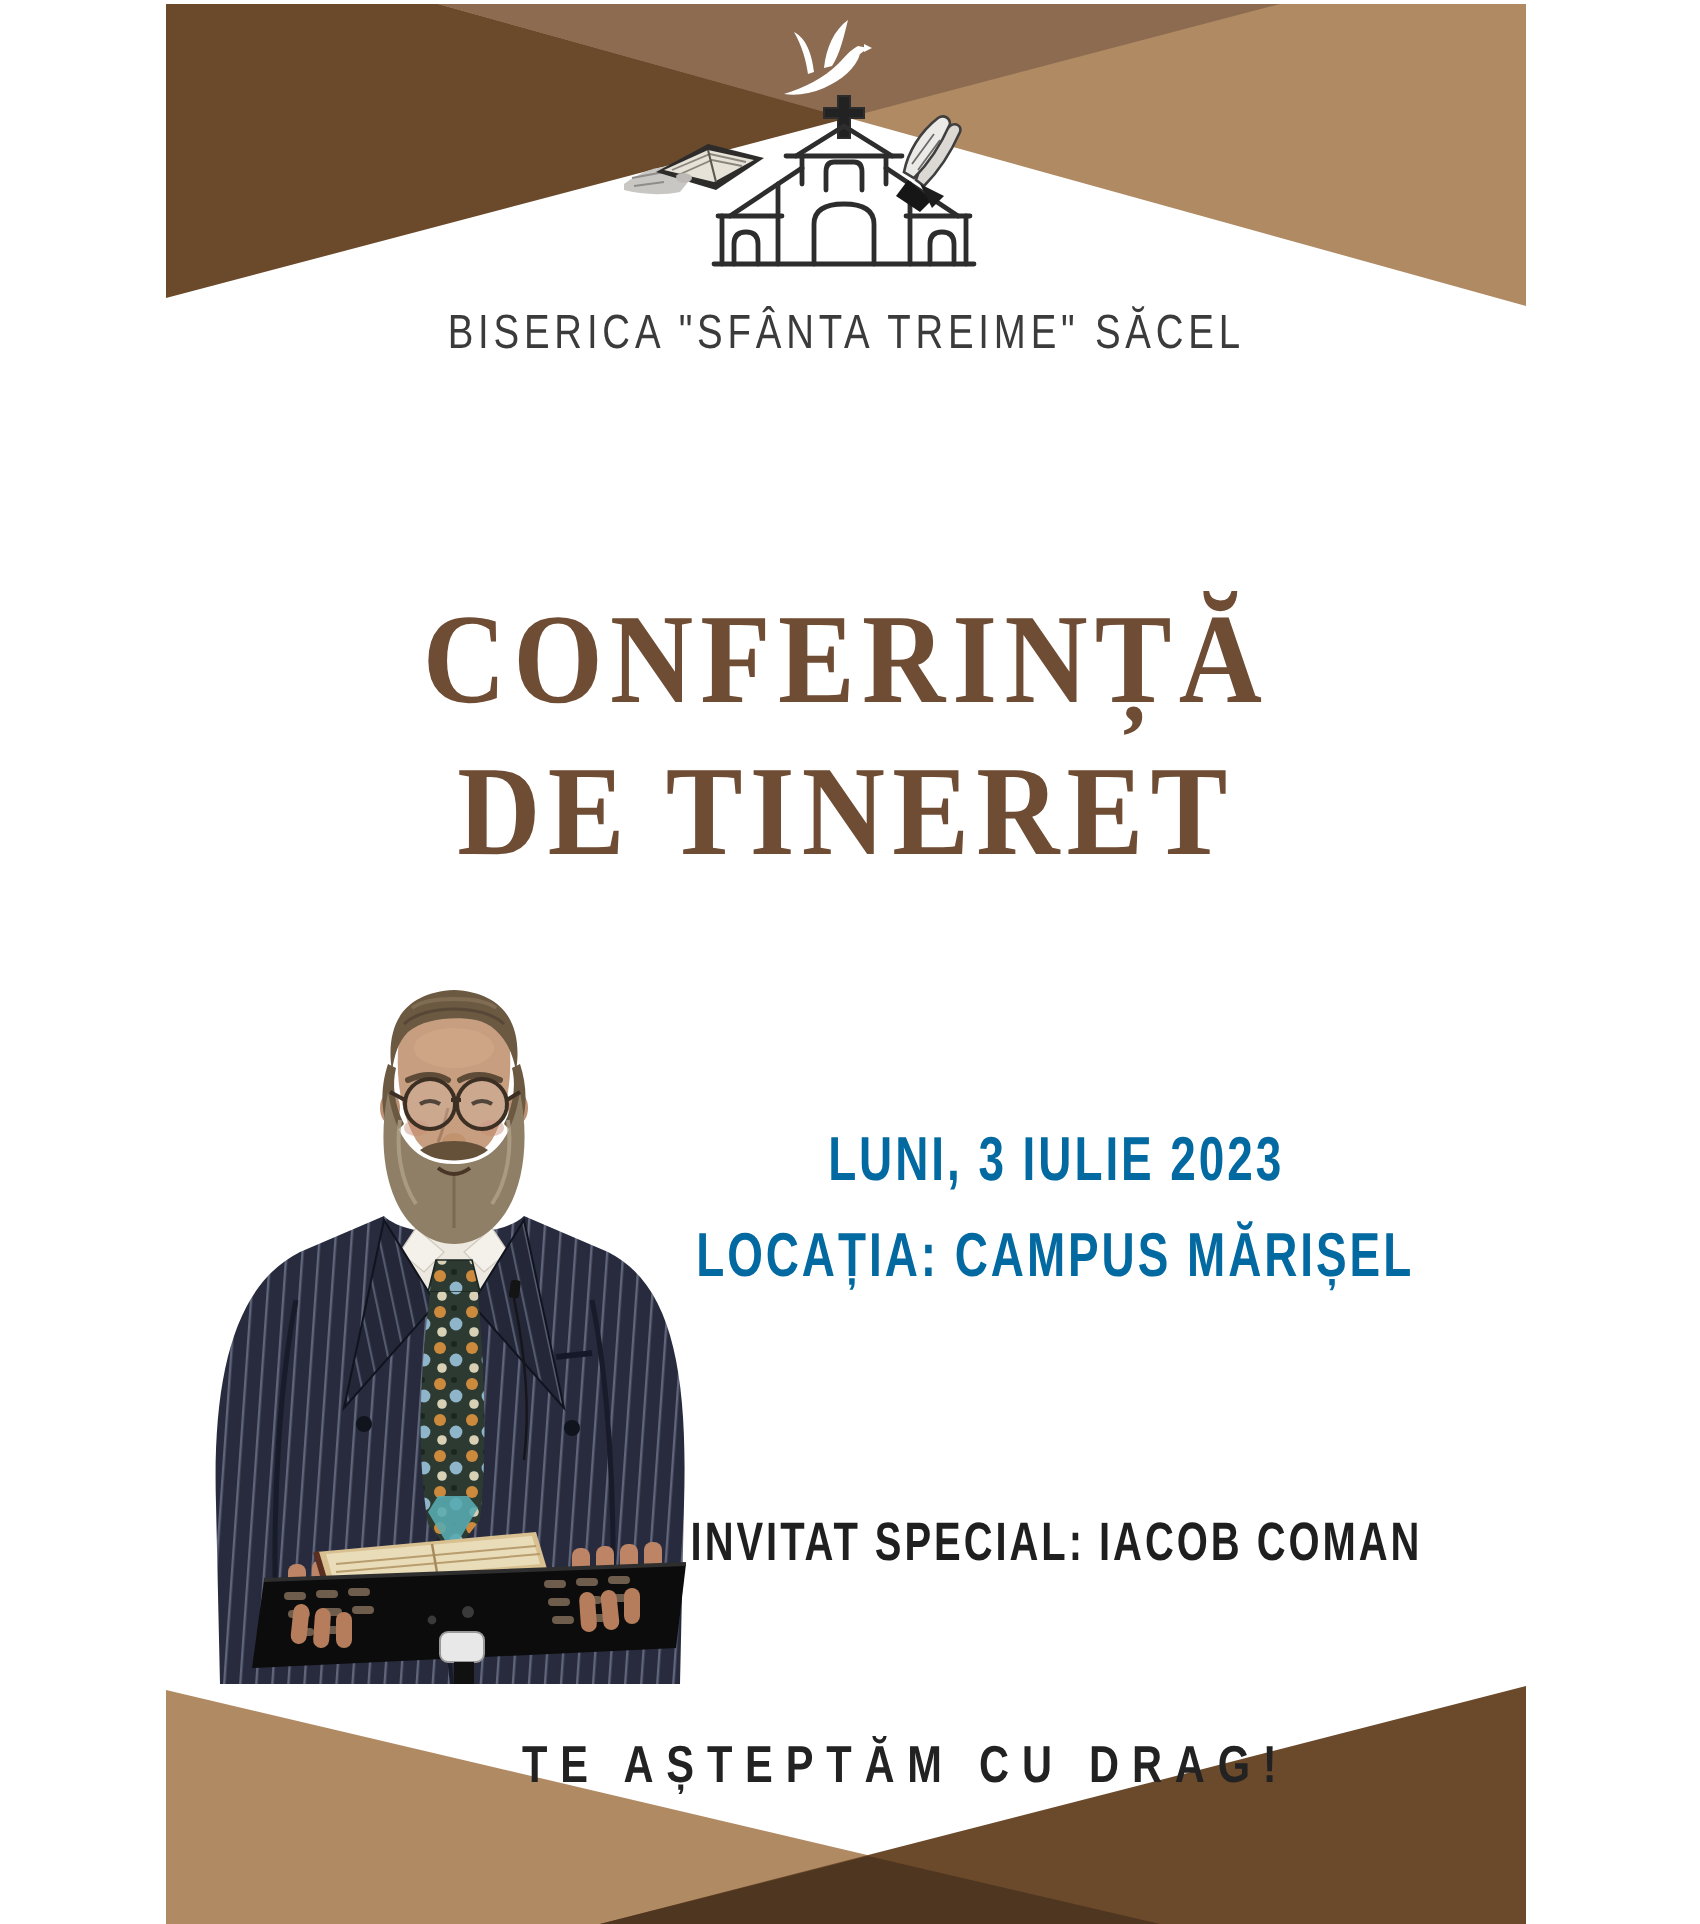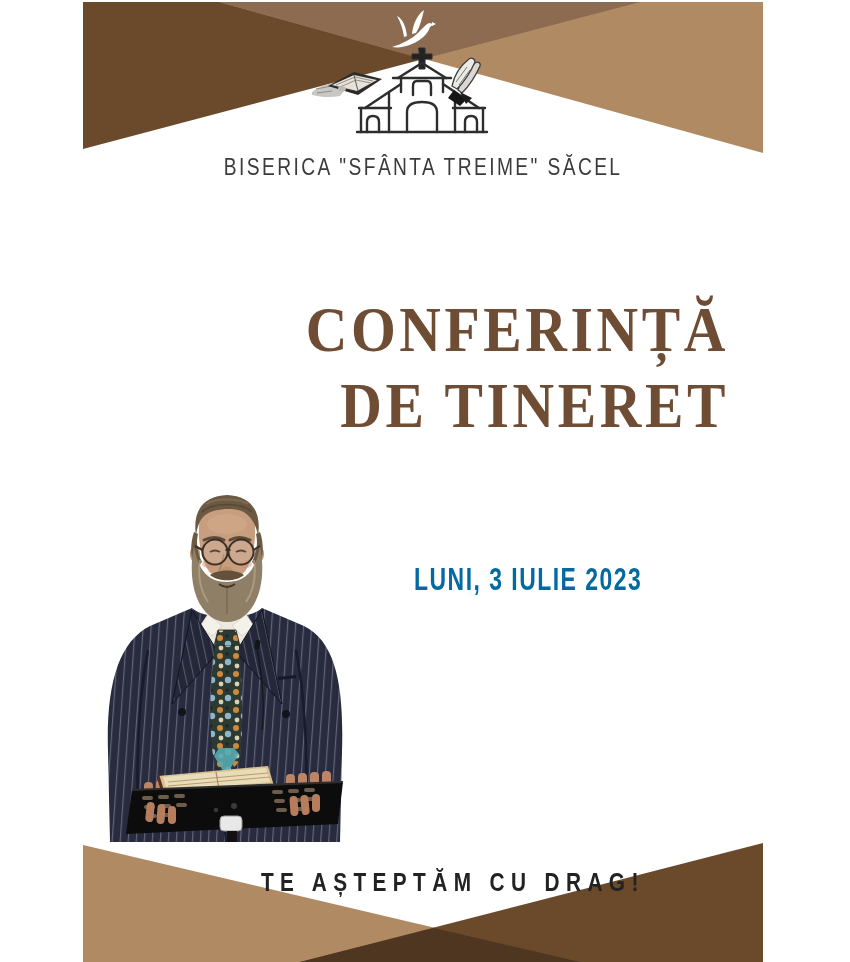--- a/index.html
+++ b/index.html
@@ -6,21 +6,21 @@
   .poster{position:relative;width:850px;height:962px;background:#ffffff;overflow:hidden;
           font-family:"Liberation Sans",sans-serif;}
   .abs{position:absolute;}
   .decor{z-index:1;}
   .photo{z-index:2;}
   .txt{z-index:3;}
   .center-row{display:flex;align-items:center;justify-content:center;}
   .church-name{left:83px;top:150px;width:680px;height:34px;color:#3b3b3b;}
   .church-name span{display:inline-block;transform:scaleX(0.80);font-size:24px;
                     letter-spacing:3px;font-weight:400;white-space:nowrap;}
-  .title{left:83px;top:292px;width:680px;text-align:right;color:#6F4C34;
+  .title{left:83px;top:292px;width:680px;text-align:center;color:#6F4C34;
          font-family:"Liberation Serif",serif;font-weight:700;}
   .title .line{display:block;font-size:64px;line-height:76px;letter-spacing:4px;
                transform:scaleX(0.9);white-space:nowrap;}
   .details{left:318px;top:556px;width:420px;color:#0369a1;font-weight:700;}
   .details .dline{height:48px;display:flex;align-items:center;justify-content:center;}
   .details .dline span{display:inline-block;transform:scaleX(0.74);font-size:31px;
                        letter-spacing:2px;white-space:nowrap;}
   .guest{left:318px;top:750px;width:420px;height:42px;color:#1f1f1f;font-weight:700;}
   .guest span{display:inline-block;transform:scaleX(0.74);font-size:27px;
               letter-spacing:2px;white-space:nowrap;}
@@ -210,22 +210,28 @@
       <rect x="202" y="306" width="8" height="20" rx="4" transform="rotate(-4 206 316)"></rect>
       <rect x="213" y="305" width="8" height="20" rx="4" transform="rotate(-6 217 315)"></rect>
       <rect x="224" y="304" width="8" height="18" rx="4"></rect>
     </g>
   </svg>
 
   <div class="abs txt details">
     <div class="dline">
       <span>LUNI, 3 IULIE 2023</span>
     </div>
-  </div>
-
+    <div class="dline">
+      <span>LOCAȚIA: CAMPUS MĂRIȘEL</span>
+    </div>
+  </div>
+
+  <div class="abs txt center-row guest">
+    <span>INVITAT SPECIAL: IACOB COMAN</span>
+  </div>
 
   <svg class="abs decor" style="left:83px;top:838px;" width="680" height="124" viewBox="0 0 680 124">
     <polygon points="0,7 497,124 0,124" fill="#B08A63"></polygon>
     <polygon points="680,5 680,124 217,124" fill="#6B4A2B"></polygon>
     <polygon points="217,124 351,90 497,124" fill="#4F3620"></polygon>
   </svg>
 
   <div class="abs txt center-row footer-msg">
     <span>TE AȘTEPTĂM CU DRAG!</span>
   </div>

